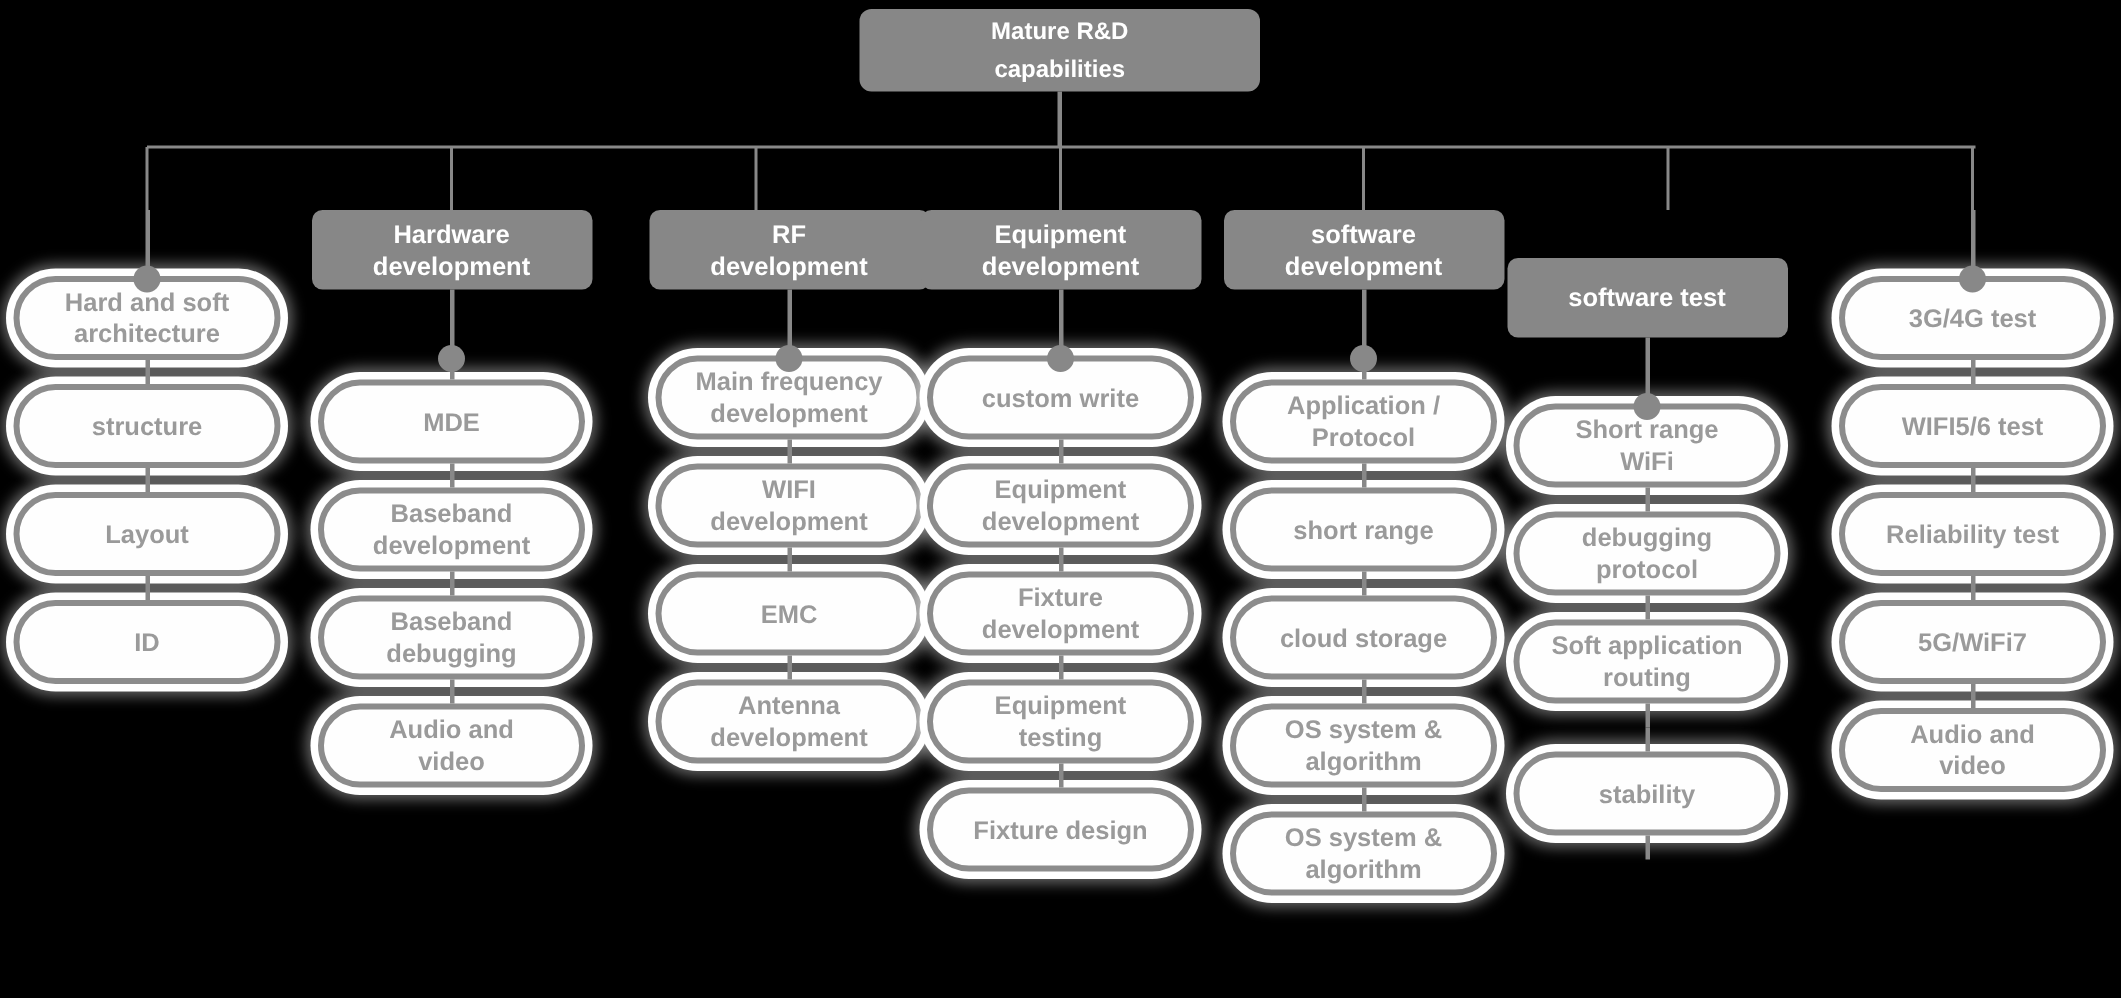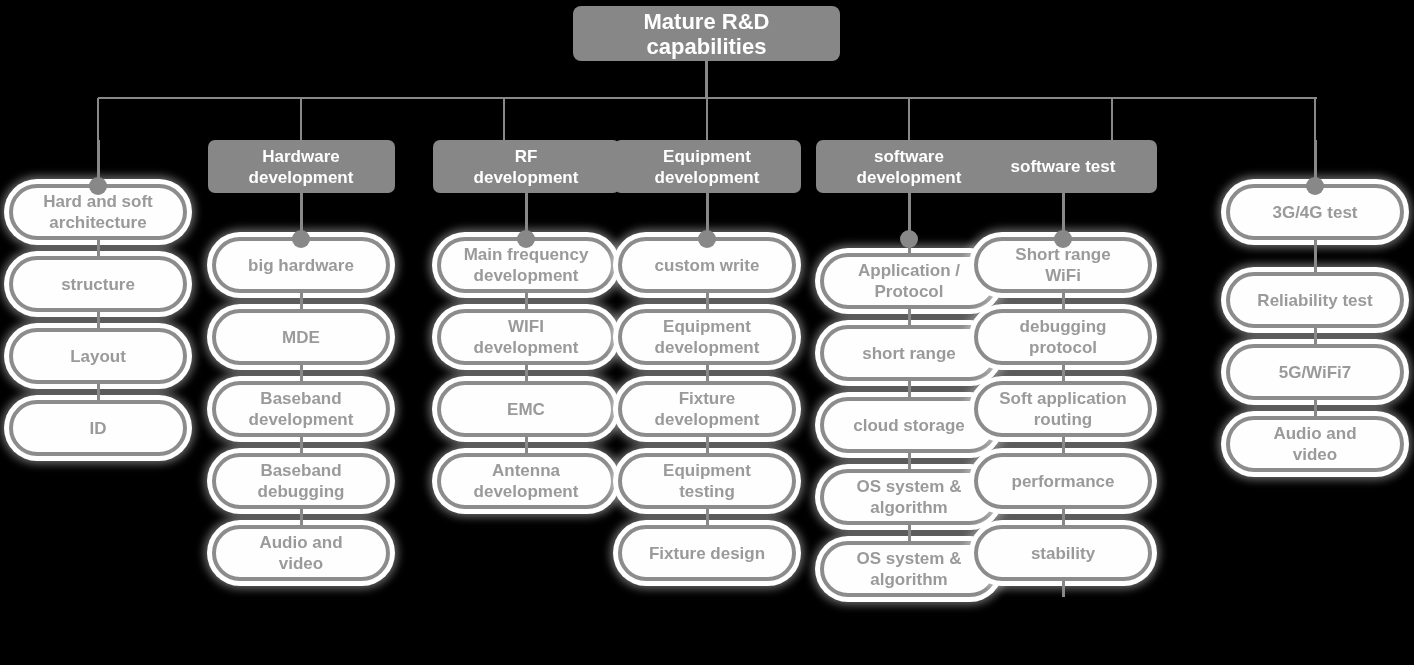--- a/index.html
+++ b/index.html
@@ -12,21 +12,21 @@
   .canvas { position: absolute; inset: 0; }
 
   
   .root-box {
     position: absolute; left: 573px; top: 6px;
     width: 267px; height: 55px;
     background: var(--node-fill, #878787);
     color: var(--node-text, #fff);
     border-radius: 8px;
     display: flex; align-items: center; justify-content: center;
-    text-align: center; font-weight: bold; font-size: 22px; line-height: 25px;
+    text-align: center; font-weight: bold; font-size: 16px; line-height: 25px;
     white-space: pre-line;
   }
 
   
   .connector { position: absolute; background: var(--connector, #888); }
   .root-stub { left: 705px; top: 61px; width: 3px; height: 37px; }
   .h-line    { left: 98px;  top: 97px; width: 1219px; height: 2px; }
   .drop      { position: absolute; top: 98px; width: 2px; height: 42px;
                background: var(--connector, #888); }
 
@@ -93,21 +93,20 @@
         <div class="gap-line"></div>
         <div class="pill">ID</div>
       </div>
       <div class="drop" style="left: 300px;"></div>
       <div class="column" style="left: 200px;">
         <div class="col-header">Hardware
 development</div>
         <div class="stub">
           <div class="dot"></div>
         </div>
-        <div class="pill">big hardware</div>
         <div class="gap-line"></div>
         <div class="pill">MDE</div>
         <div class="gap-line"></div>
         <div class="pill">Baseband
 development</div>
         <div class="gap-line"></div>
         <div class="pill">Baseband
 debugging</div>
         <div class="gap-line"></div>
         <div class="pill">Audio and
@@ -166,46 +165,46 @@
         <div class="gap-line"></div>
         <div class="pill">cloud storage</div>
         <div class="gap-line"></div>
         <div class="pill">OS system &amp;
 algorithm</div>
         <div class="gap-line"></div>
         <div class="pill">OS system &amp;
 algorithm</div>
       </div>
       <div class="drop" style="left: 1111px;"></div>
-      <div class="column" style="left: 962px;">
+      <div class="column" style="left: 997px; margin-top: 32px;">
         <div class="col-header">software test</div>
         <div class="stub">
           <div class="dot"></div>
         </div>
         <div class="pill">Short range
 WiFi</div>
         <div class="gap-line"></div>
         <div class="pill">debugging
 protocol</div>
         <div class="gap-line"></div>
         <div class="pill">Soft application
 routing</div>
         <div class="gap-line"></div>
-        <div class="pill">performance</div>
         <div class="gap-line"></div>
         <div class="pill">stability</div>
         <div class="gap-line"></div>
       </div>
       <div class="drop" style="left: 1314px;"></div>
       <div class="column" style="left: 1214px;">
         <div class="stub">
           <div class="dot"></div>
         </div>
         <div class="pill">3G/4G test</div>
         <div class="gap-line"></div>
+        <div class="pill">WIFI5/6 test</div>
         <div class="gap-line"></div>
         <div class="pill">Reliability test</div>
         <div class="gap-line"></div>
         <div class="pill">5G/WiFi7</div>
         <div class="gap-line"></div>
         <div class="pill">Audio and
 video</div>
       </div>
     </div>
 </div>

